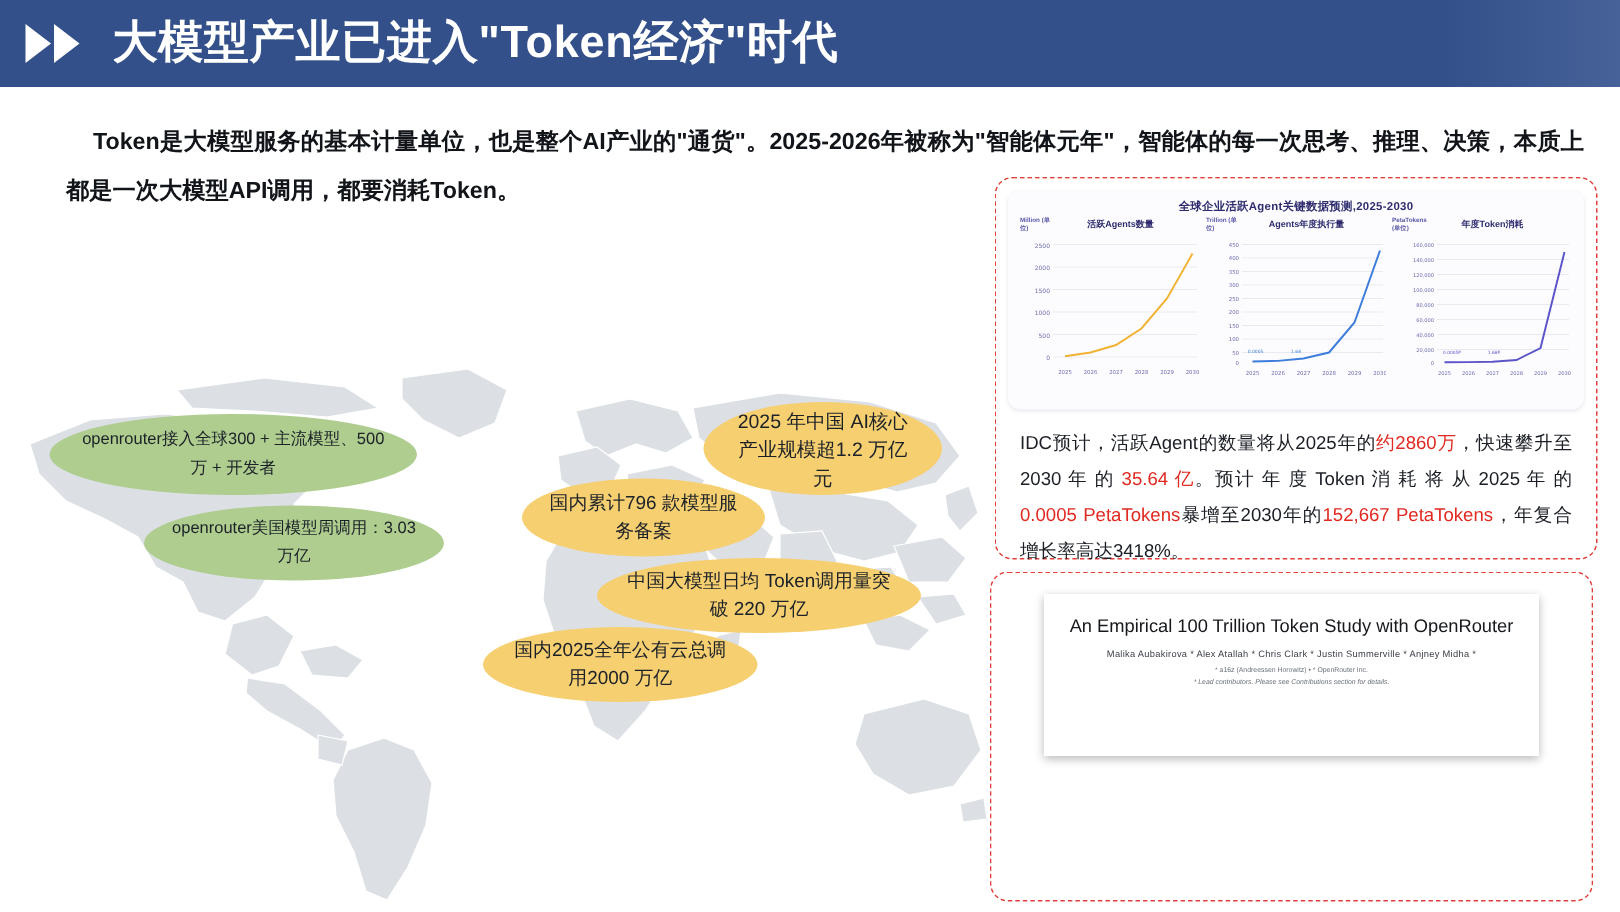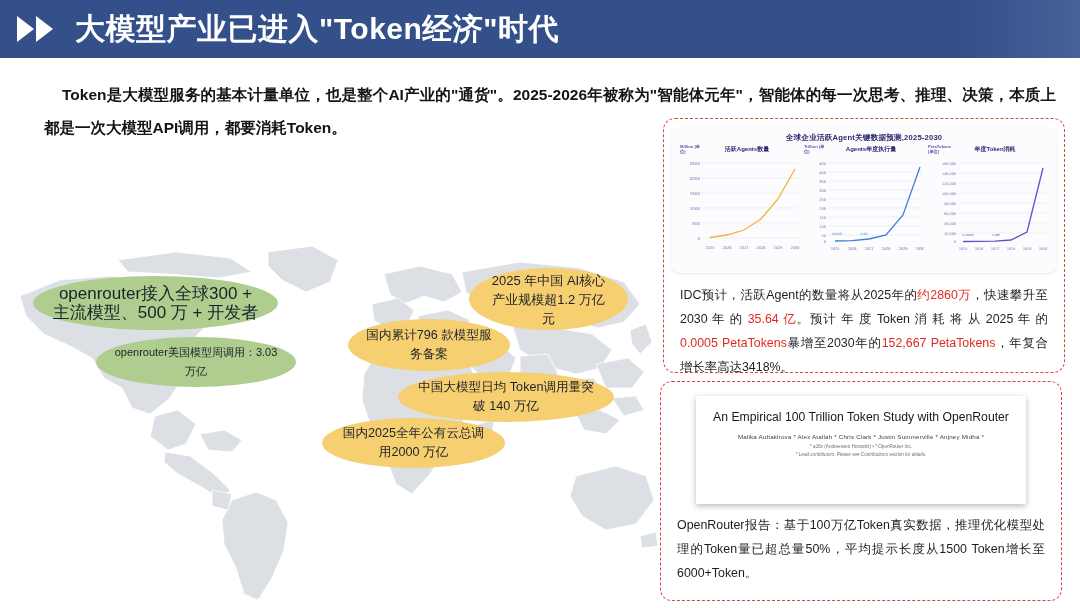--- a/index.html
+++ b/index.html
@@ -53,21 +53,21 @@
   
   .bubble {
     position: absolute; border-radius: 50%;
     display:flex; align-items:center; justify-content:center; text-align:center;
     color:#1c2128; font-size: 13px; line-height: 19px; font-weight: 500;
     padding: 0 18px;
   }
   .bubble.green { background: #aecd8f; }
   .bubble.amber { background: #f6cf71; }
 
-  .b1 { left: 33px;  top: 276px; width: 245px; height: 54px; font-size:17px; }
+  .b1 { left: 33px;  top: 276px; width: 245px; height: 54px; font-size:11px; }
   .b2 { left: 96px;  top: 337px; width: 200px; height: 50px; font-size:11px; }
   .b3 { left: 469px; top: 268px; width: 159px; height: 62px; font-size:13px; }
   .b4 { left: 348px; top: 319px; width: 162px; height: 52px; font-size:12.6px; }
   .b5 { left: 398px; top: 372px; width: 216px; height: 50px; font-size:12.6px; }
   .b6 { left: 322px; top: 418px; width: 183px; height: 50px; font-size:12.6px; }
 
   
   .panel {
     position:absolute; border: 1.6px dashed #e2403a; border-radius: 12px; background:#ffffff;
   }
@@ -186,21 +186,21 @@
   <div class="bubble green b2">
     <span>openrouter美国模型周调用：3.03 万亿</span>
   </div>
   <div class="bubble amber b3">
     <span>2025 年中国 AI核心产业规模超1.2 万亿元</span>
   </div>
   <div class="bubble amber b4">
     <span>国内累计796 款模型服务备案</span>
   </div>
   <div class="bubble amber b5">
-    <span>中国大模型日均 Token调用量突破 140 万亿</span>
+    <span>中国大模型日均 Token调用量突破 220 万亿</span>
   </div>
   <div class="bubble amber b6">
     <span>国内2025全年公有云总调用2000 万亿</span>
   </div>
 
   <div class="panel panel-top">
     <div class="chartcard">
       <div class="chart-title">全球企业活跃Agent关键数据预测,2025-2030</div>
       <div class="charts-row">
 
@@ -329,16 +329,15 @@
   </div>
 
   <div class="panel panel-bottom">
     <div class="paper">
       <h2>An Empirical 100 Trillion Token Study with OpenRouter</h2>
       <div class="authors">Malika Aubakirova *    Alex Atallah *    Chris Clark *    Justin Summerville *    Anjney Midha *</div>
       <div class="aff">* a16z (Andreessen Horowitz)  •  * OpenRouter Inc.</div>
       <div class="foot">* Lead contributors. Please see Contributions section for details.</div>
 
     </div>
-    <div class="note">OpenRouter报告：基于100万亿Token真实数据，推理优化模型处理的Token量已超总量50%，平均提示长度从1500 Token增长至6000+Token。</div>
   </div>
 
 </div>
 
 </body></html>

